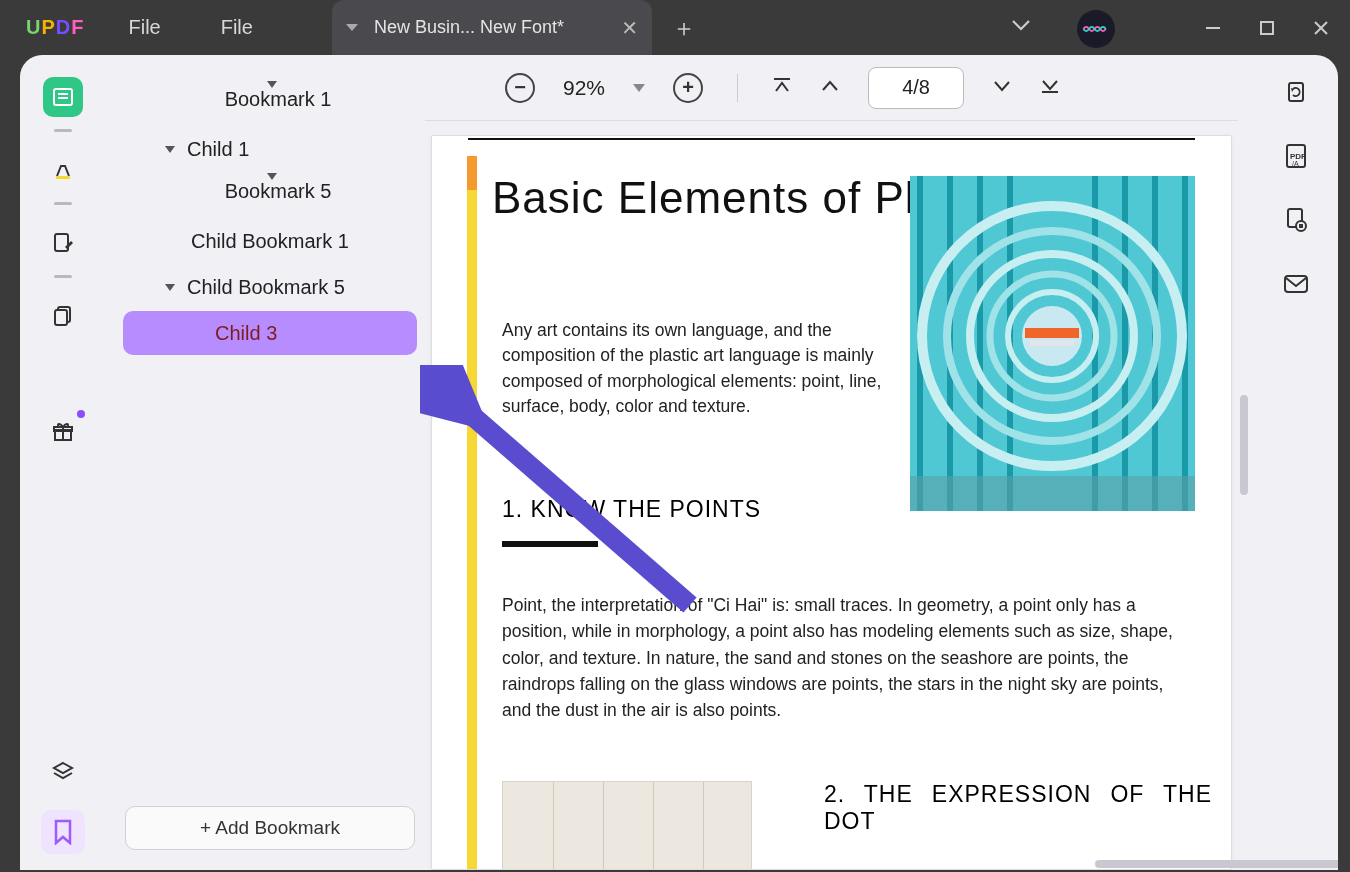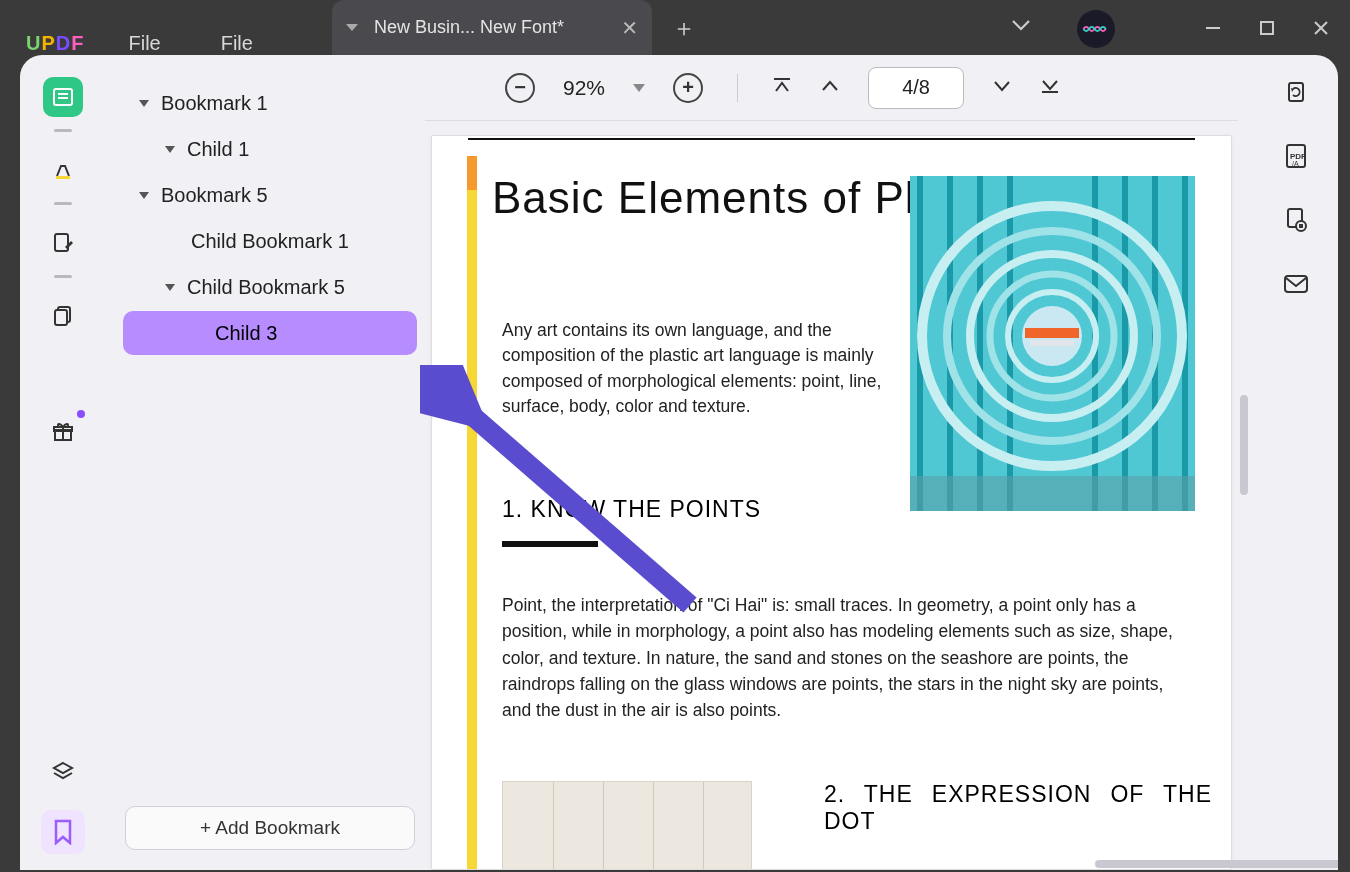--- a/index.html
+++ b/index.html
@@ -1,17 +1,17 @@
 <!DOCTYPE html>
 <html><head>
 <meta charset="utf-8">
 <style>
 * { margin:0; padding:0; box-sizing:border-box; font-family: -apple-system, "Segoe UI", Arial, sans-serif; }
 html,body{ width:1350px; height:872px; overflow:hidden; background:#3a3a3a; }
-.topbar{ height:55px; background:#3a3a3a; display:flex; align-items:flex-end; color:#d8d8d8; position:relative;}
+.topbar{ height:55px; background:#3a3a3a; display:flex; align-items:center; color:#d8d8d8; position:relative;}
 .logo{ margin-left:26px; font-weight:900; font-size:20px; letter-spacing:1px;}
 .logo .u{color:#7bd36e;} .logo .p{color:#f5b301;} .logo .d{color:#7a4cff;} .logo .f{color:#ff5fbf;}
 .menu{ display:flex; gap:60px; margin-left:44px; font-size:20px;}
 .menu span{ cursor:pointer;}
 .tab{ position:absolute; left:332px; top:0; height:55px; width:320px; background:#4a4a4e; border-radius:12px 12px 0 0; display:flex; align-items:center; padding:0 14px; color:#e4e4e4; font-size:18px; gap:10px;}
 .tab .dd{ width:0;height:0;border-left:6px solid transparent;border-right:6px solid transparent;border-top:7px solid #aaa; margin-right:6px;}
 .tab .x{ margin-left:auto; font-size:20px; color:#bbb; cursor:pointer;}
 .plus{ position:absolute; left:670px; top:14px; width:28px;height:28px; display:flex; align-items:center; justify-content:center; color:#ccc; font-size:24px; cursor:pointer;}
 .chev{ position:absolute; right:320px; top:18px; color:#ccc; cursor:pointer;}
 .ai{ position:absolute; right:235px; top:10px; width:38px; height:38px; border-radius:50%; background:radial-gradient(circle,#1a1a28,#1a1a28); display:flex; align-items:center; justify-content:center;}
@@ -24,24 +24,24 @@
 .licon.active{ background:#2fc786;}
 .licon svg{ width:24px; height:24px;}
 .dash{ width:18px;height:3px;background:#b8b8c0;border-radius:2px; margin-top:-6px;}
 .gift{ position:relative;}
 .gift .dot{ position:absolute; top:-2px; right:-2px; width:8px;height:8px;border-radius:50%; background:#8a4cff;}
 .leftbottom{ position:absolute; bottom:16px; left:0; width:85px; display:flex; flex-direction:column; align-items:center; gap:18px;}
 .bmicon{ width:44px;height:44px; background:#efe3ff; border-radius:10px; display:flex; align-items:center; justify-content:center;}
 .panel{ position:absolute; left:95px; top:0; width:310px; height:100%; background:#f1f1f5; padding-top:24px;}
 .bkitem{ height:44px; display:flex; align-items:center; font-size:20px; color:#222; cursor:pointer; border-radius:10px; margin:2px 8px; padding-left:8px;}
 .bkitem .caret{ width:0;height:0;border-left:5px solid transparent;border-right:5px solid transparent;border-top:7px solid #555; margin-right:12px; flex-shrink:0;}
-.bkitem.l0{ padding-left:16px;}
+.bkitem.l0{ padding-left:16px;flex-direction:column;}
 .bkitem.l1{ padding-left:42px;}
 .bkitem.nocaret{ padding-left:92px;}
-.bkitem.sel{ background:#b68cff; color:#000000;}
+.bkitem.sel{ background:#b68cff; color:#7f1d1d;}
 .addbm{ position:absolute; bottom:20px; left:10px; right:10px; height:44px; border:1px solid #cfcfd8; border-radius:10px; background:#fafafa; display:flex; align-items:center; justify-content:center; font-size:19px; color:#333; cursor:pointer;}
 .docarea{ position:absolute; left:405px; top:0; right:100px; height:100%; background:#f1f1f5;}
 .toolbar{ height:66px; display:flex; align-items:center; gap:28px; padding-left:80px; border-bottom:1px solid #dcdce2;}
 .tbtn{ width:30px;height:30px; border:2px solid #444; border-radius:50%; display:flex; align-items:center; justify-content:center; cursor:pointer; color:#333; font-size:20px; font-weight:bold;}
 .zoom{ font-size:21px; color:#222;}
 .dd2{ width:0;height:0;border-left:6px solid transparent;border-right:6px solid transparent;border-top:8px solid #888; cursor:pointer;}
 .vdiv{ width:1px; height:28px; background:#ccc; margin:0 6px;}
 .navicon{ cursor:pointer; color:#333;}
 .pgbox{ width:96px; height:42px; border:1px solid #bbb; border-radius:8px; background:#fff; display:flex; align-items:center; justify-content:center; font-size:20px; color:#222;}
 .page{ position:absolute; left:6px; top:80px; right:6px; bottom:0; background:#fff; border:1px solid #ddd; border-radius:2px; box-shadow:0 1px 4px rgba(0,0,0,0.05); overflow:hidden;}

